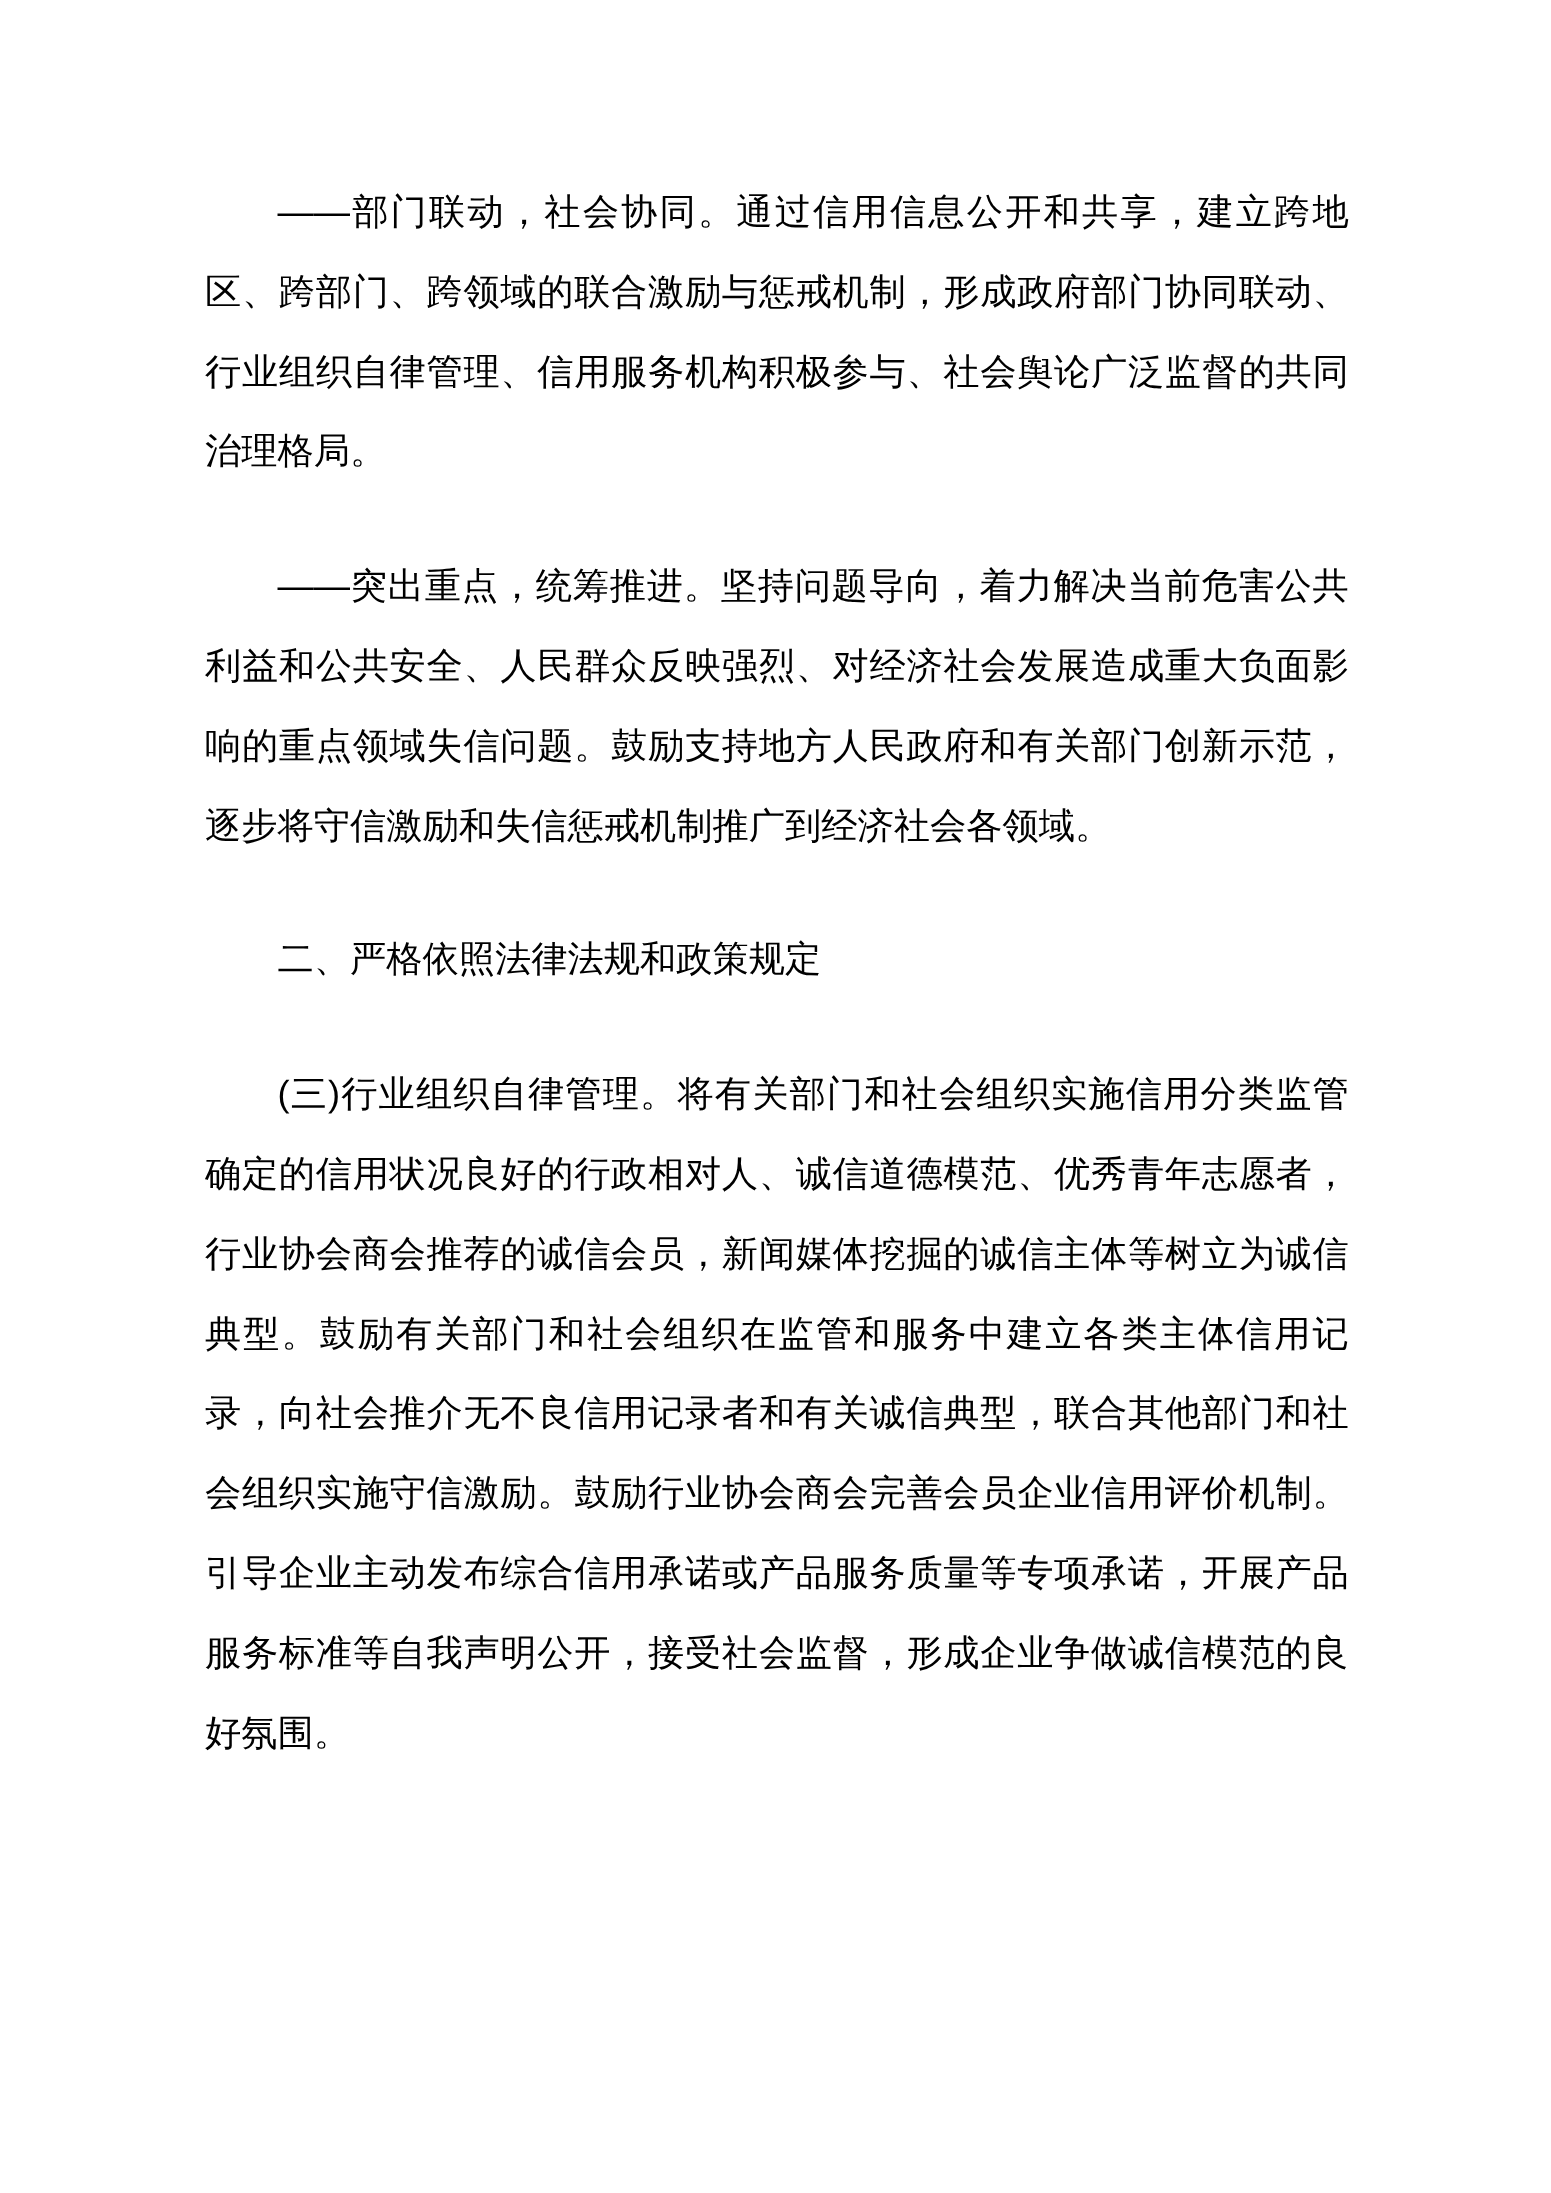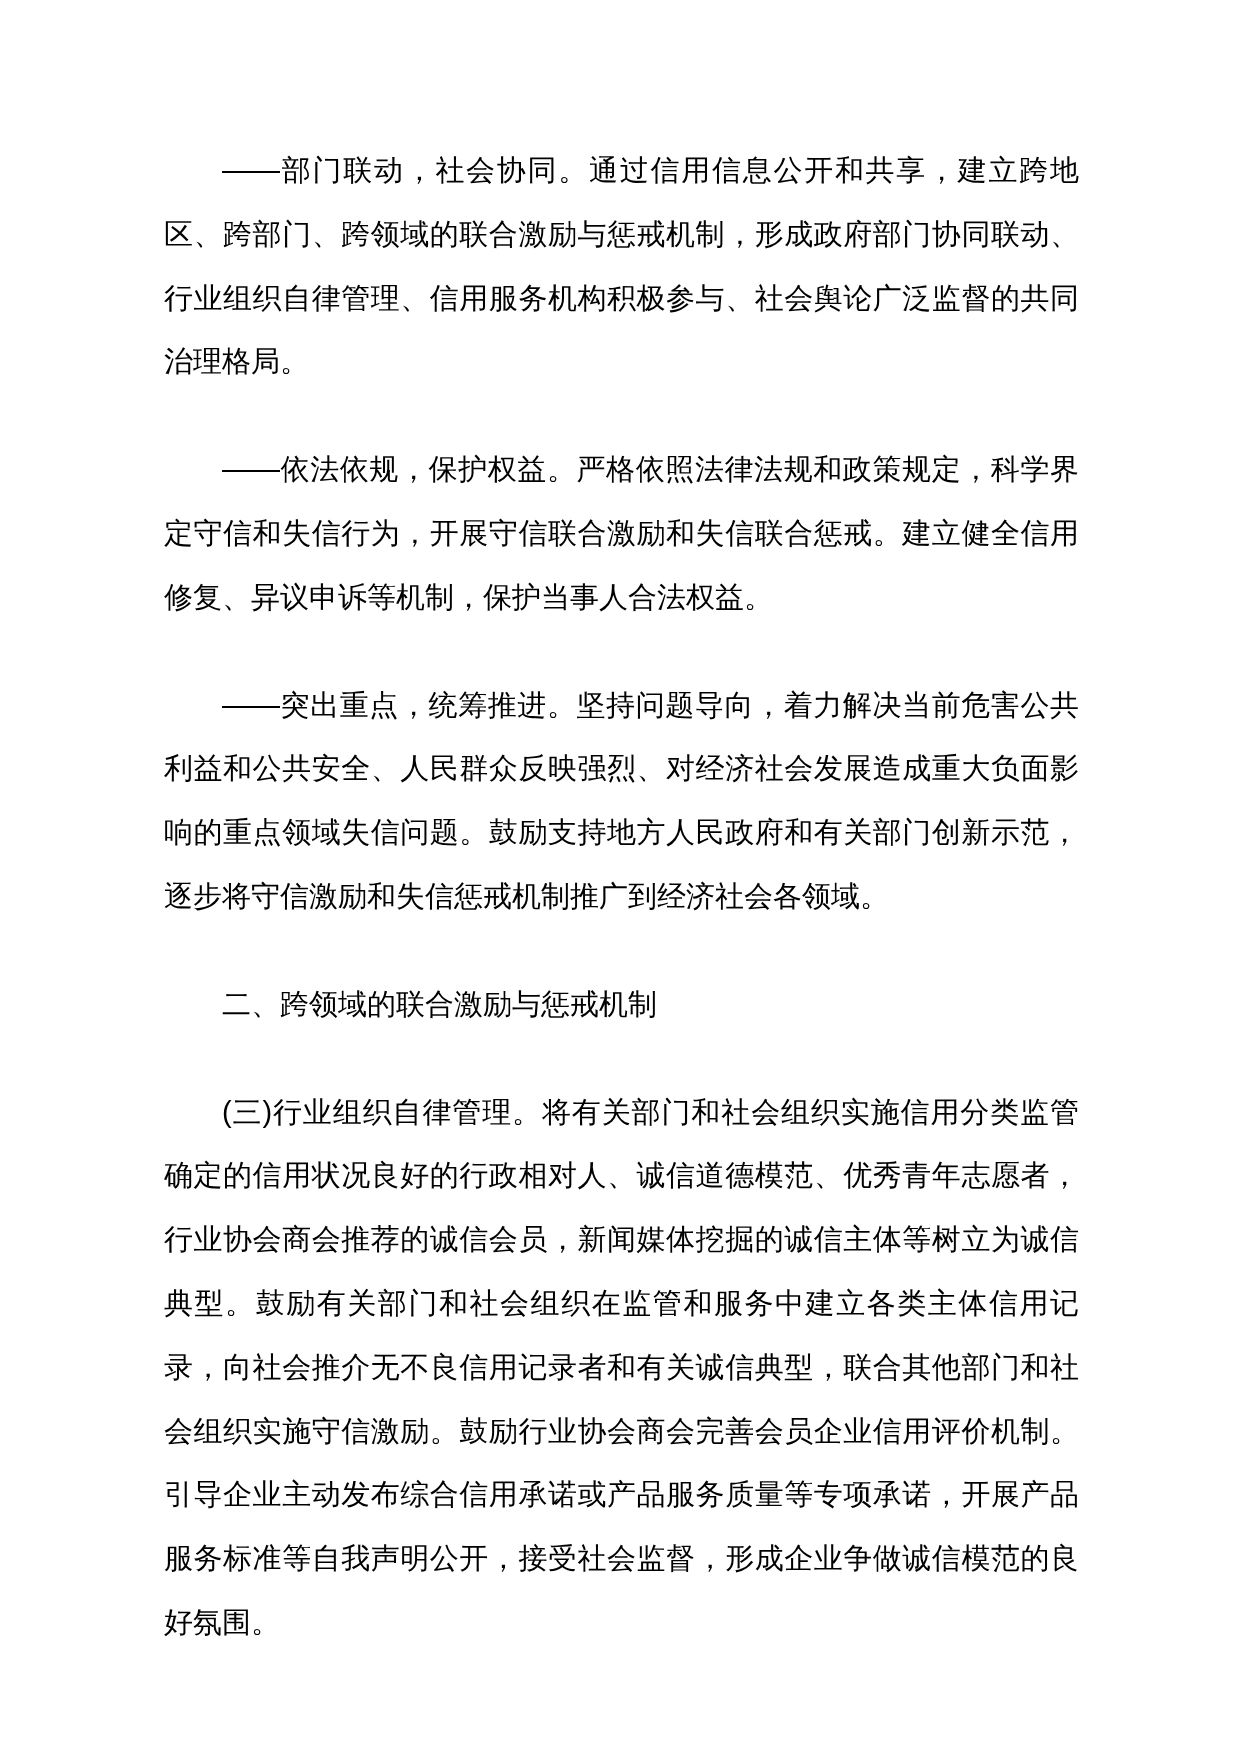--- a/index.html
+++ b/index.html
@@ -37,18 +37,17 @@
     margin: 0 0 44px 0;
     font-weight: 400;
   }
 </style>
 </head>
 <body>
 
 <div class="page">
   <div class="content">
     <p class="para">——部门联动，社会协同。通过信用信息公开和共享，建立跨地区、跨部门、跨领域的联合激励与惩戒机制，形成政府部门协同联动、行业组织自律管理、信用服务机构积极参与、社会舆论广泛监督的共同治理格局。</p>
-    <p class="para">——依法依规，保护权益。严格依照法律法规和政策规定，科学界定守信和失信行为，开展守信联合激励和失信联合惩戒。建立健全信用修复、异议申诉等机制，保护当事人合法权益。</p>
     <p class="para">——突出重点，统筹推进。坚持问题导向，着力解决当前危害公共利益和公共安全、人民群众反映强烈、对经济社会发展造成重大负面影响的重点领域失信问题。鼓励支持地方人民政府和有关部门创新示范，逐步将守信激励和失信惩戒机制推广到经济社会各领域。</p>
-    <p class="heading">二、跨领域的联合激励与惩戒机制</p>
+    <p class="heading">二、严格依照法律法规和政策规定</p>
     <p class="para">(三)行业组织自律管理。将有关部门和社会组织实施信用分类监管确定的信用状况良好的行政相对人、诚信道德模范、优秀青年志愿者，行业协会商会推荐的诚信会员，新闻媒体挖掘的诚信主体等树立为诚信典型。鼓励有关部门和社会组织在监管和服务中建立各类主体信用记录，向社会推介无不良信用记录者和有关诚信典型，联合其他部门和社会组织实施守信激励。鼓励行业协会商会完善会员企业信用评价机制。引导企业主动发布综合信用承诺或产品服务质量等专项承诺，开展产品服务标准等自我声明公开，接受社会监督，形成企业争做诚信模范的良好氛围。</p>
   </div>
 </div>
 
 </body></html>

